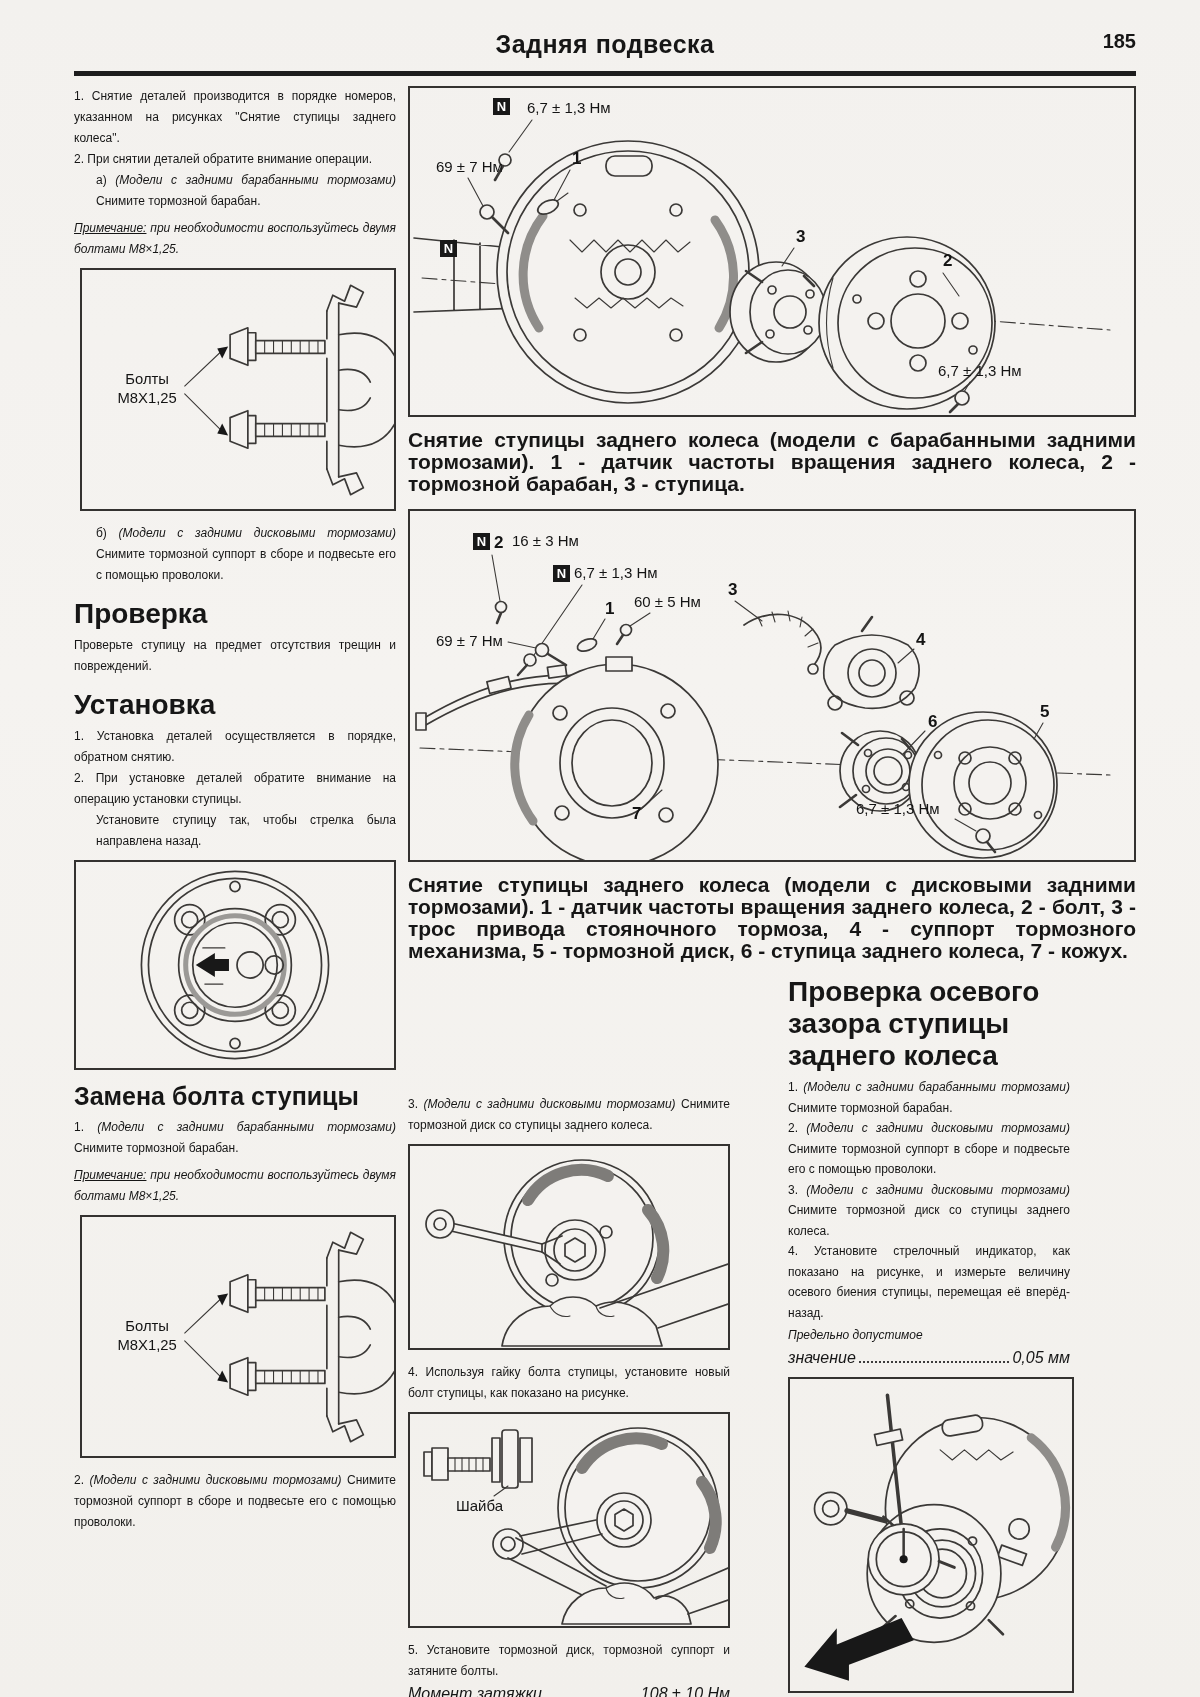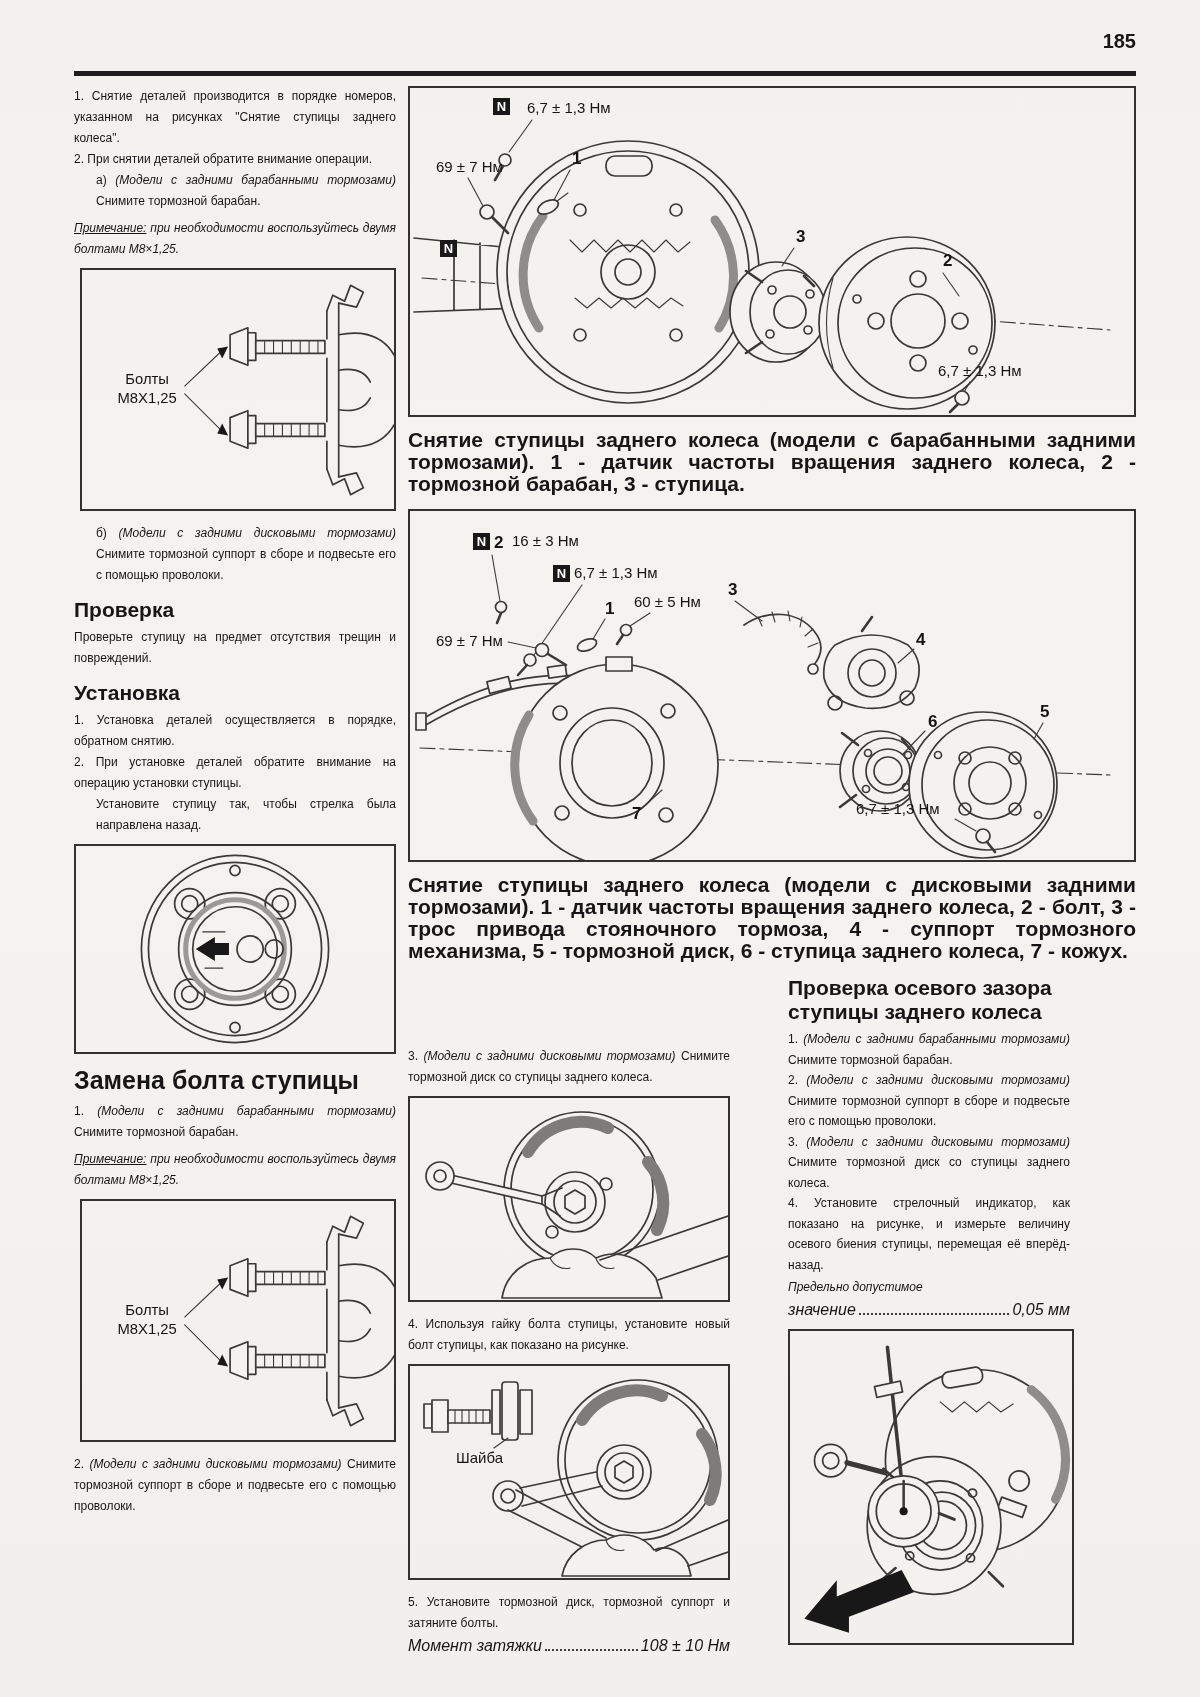--- a/index.html
+++ b/index.html
@@ -41,21 +41,21 @@
   .txt{
     margin:0;
     font-size:12px;line-height:21px;
     text-align:justify;
   }
   .it{font-style:italic;}
   .indent{padding-left:22px;}
   .note{margin:6px 0 6px;}
   .note .nlab{text-decoration:underline;font-style:italic;}
   h2.sec{
-    font-size:21px;margin:12px 0 5px;font-weight:bold;
+    font-size:28px;margin:12px 0 5px;font-weight:bold;
   }
   h2.sec.big{font-size:25px;margin:2px 0 6px;}
   
   .fig{
     border:2px solid #343230;
     margin:8px 0 12px;
     background:transparent;
     overflow:hidden;
   }
   .fig svg{display:block;width:100%;height:100%;}
@@ -97,20 +97,21 @@
   svg .nchar{font-size:13px;font-weight:bold;fill:#ffffff;text-anchor:middle;}
   svg .dashdot{stroke-dasharray:15 5 4 5;stroke-width:1.1;}
   .mb6{margin-bottom:6px;}
 </style>
 </head>
 <body>
 
 <div class="page">
 
   <div class="hdr">
+    <div class="title">Задняя подвеска</div>
     <div class="pnum">185</div>
   </div>
 
   <div class="cols">
 
     <div class="col-l">
       <p class="txt"><span>1. Снятие деталей производится в порядке номеров, указанном на рисунках "Снятие ступицы заднего колеса".</span></p>
       <p class="txt"><span>2. При снятии деталей обратите внимание операции.</span></p>
       <p class="txt indent"><span>а)</span> <span class="it">(Модели с задними барабанными тормозами)</span> <span>Снимите тормозной барабан.</span></p>
       <p class="txt note"><span class="nlab">Примечание:</span> <span class="it">при необходимости воспользуйтесь двумя болтами М8×1,25.</span></p>

